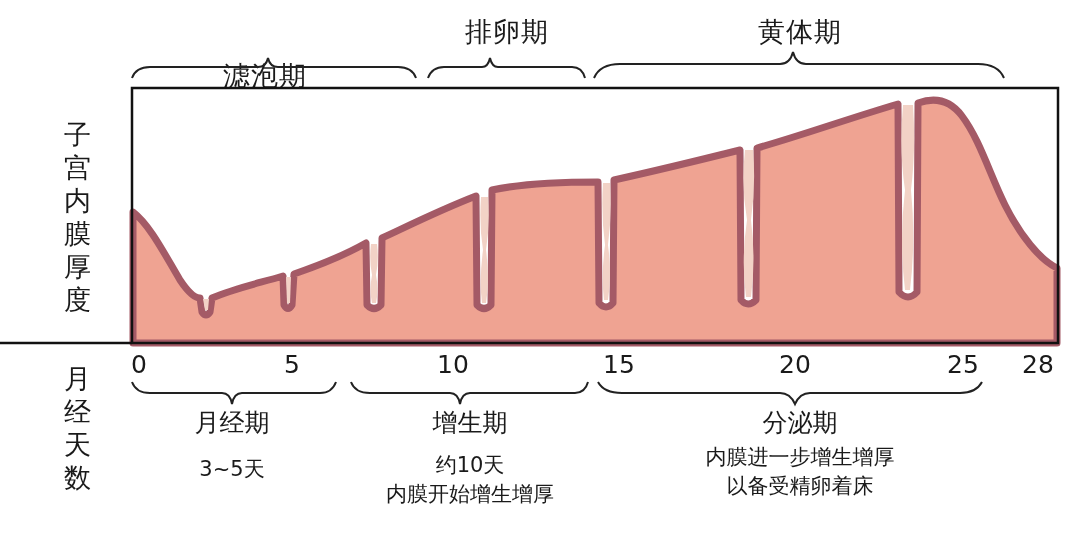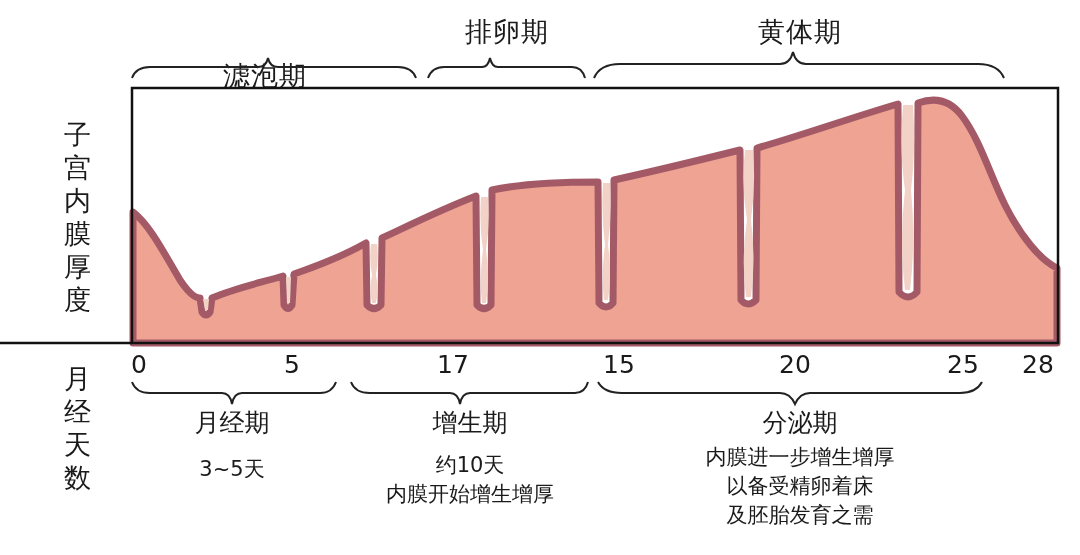--- a/index.html
+++ b/index.html
@@ -68,35 +68,34 @@
 
   <g fill="none" stroke="#222" stroke-width="2">
     <path d="M132,382 Q136,393 150,393 L222,393 Q230,393 232,404 Q234,393 242,393 L320,393 Q332,393 336,382"></path>
     <path d="M351,382 Q355,393 370,393 L450,393 Q458,393 460,404 Q462,393 470,393 L575,393 Q585,393 588,382"></path>
     <path d="M598,382 Q604,393 622,393 L780,393 Q790,393 795,404 Q800,393 810,393 L960,393 Q976,393 982,382"></path>
   </g>
 </svg>
 
 <div class="abs tick" style="left:131px; top:350px;">0</div>
 <div class="abs tick" style="left:284px; top:350px;">5</div>
-<div class="abs tick" style="left:437px; top:350px;">17</div>
+<div class="abs tick" style="left:437px; top:350px;">10</div>
 <div class="abs tick" style="left:603px; top:350px;">15</div>
 <div class="abs tick" style="left:779px; top:350px;">20</div>
 <div class="abs tick" style="left:947px; top:350px;">25</div>
 <div class="abs tick" style="left:1022px; top:350px;">28</div>
 
 <div class="abs" style="left:152px; top:406px; width:160px;">
   <div class="stage-title">月经期</div>
   <div class="stage-desc" style="margin-top:16px;">3~5天</div>
 </div>
 
 <div class="abs" style="left:360px; top:406px; width:220px;">
   <div class="stage-title">增生期</div>
   <div class="stage-desc" style="margin-top:12px;">约10天</div>
   <div class="stage-desc">内膜开始增生增厚</div>
 </div>
 
 <div class="abs" style="left:680px; top:406px; width:240px;">
   <div class="stage-title">分泌期</div>
   <div class="stage-desc" style="margin-top:4px;">内膜进一步增生增厚</div>
   <div class="stage-desc">以备受精卵着床</div>
-  <div class="stage-desc">及胚胎发育之需</div>
 </div>
 
 </body></html>

